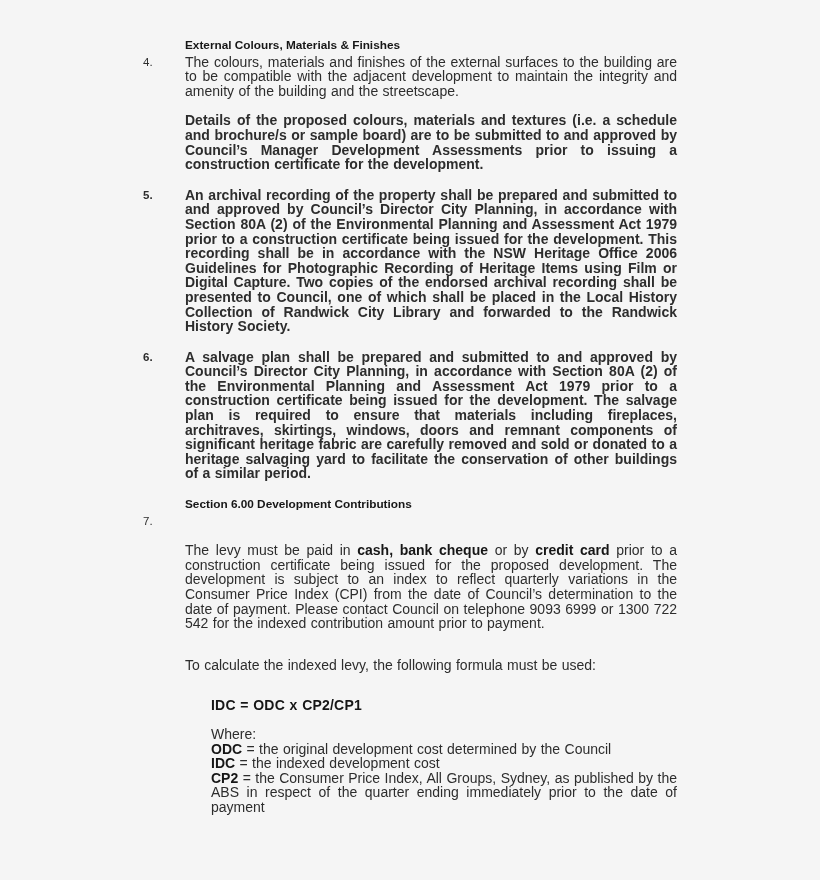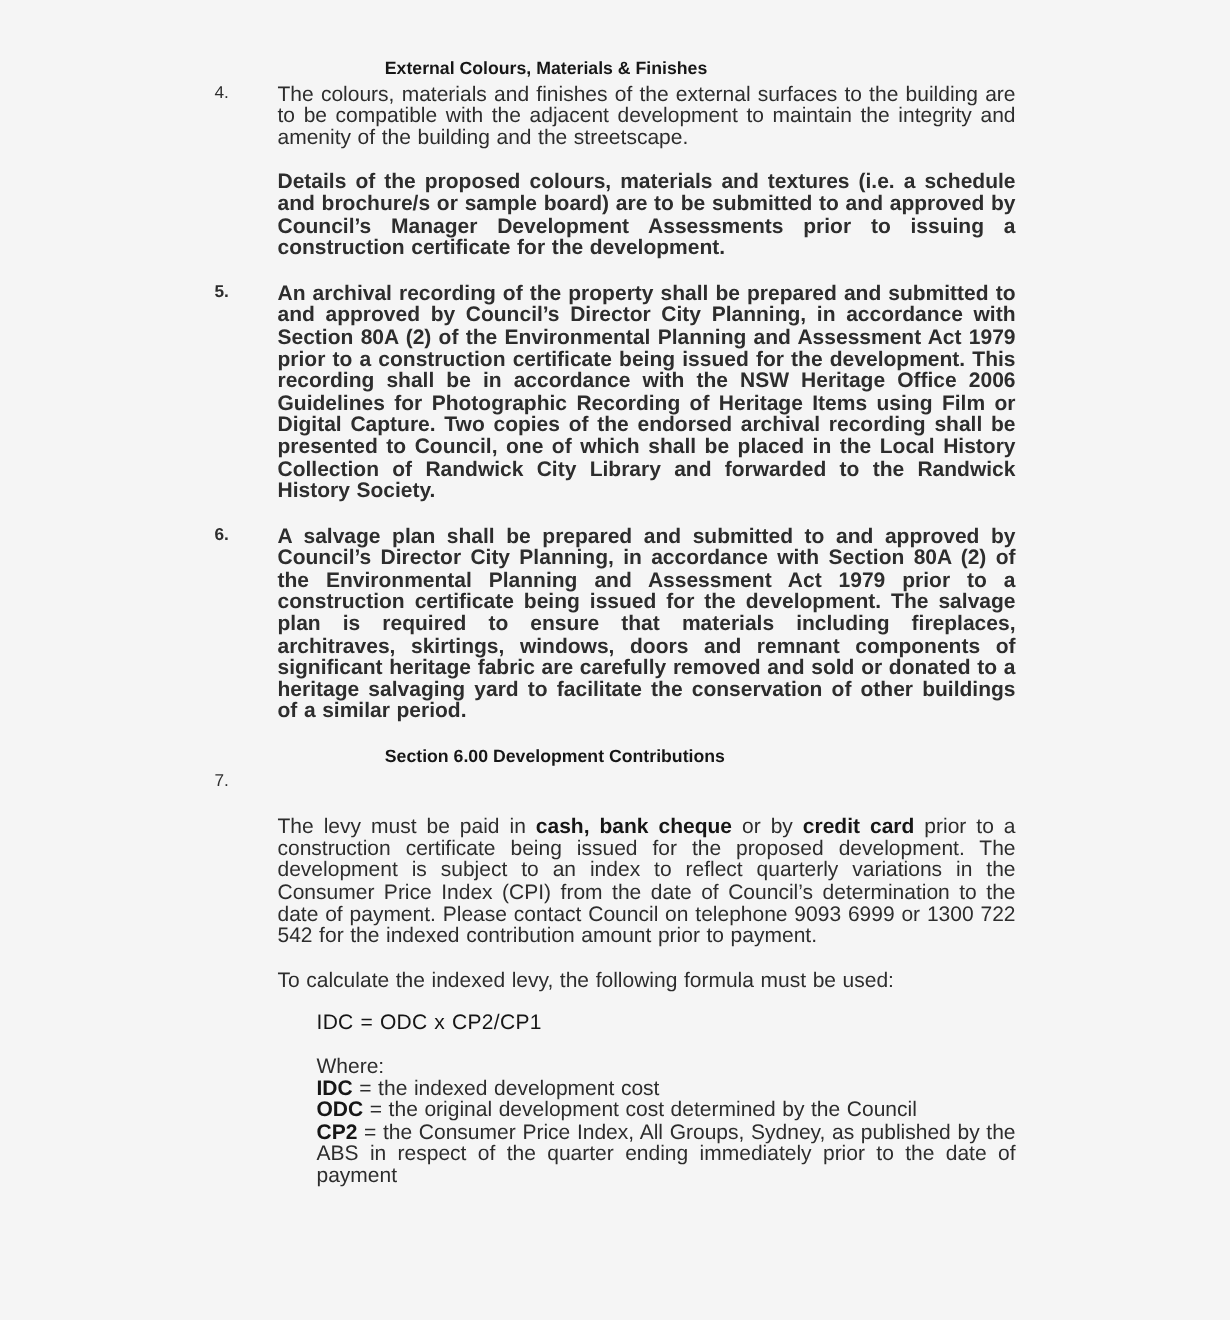--- a/index.html
+++ b/index.html
@@ -20,57 +20,57 @@
     height: 880px;
     padding: 38px 0 0 143px;
   }
   .row {
     display: flex;
     align-items: flex-start;
     margin-bottom: 15px;
   }
   .row.tight {
     margin-bottom: 2px;
-    justify-content: center;
   }
   .num {
     flex: none;
     width: 42px;
     font-size: 11.5px;
     line-height: 14.6px;
   }
   .txt {
     width: 492px;
     margin: 0;
     font-size: 14px;
     line-height: 14.6px;
     text-align: justify;
     word-spacing: 0.5px;
   }
   .txt.nojust {
     text-align: left;
+    margin-top: 12px;
   }
   .heading {
     margin: 0;
     width: 492px;
     font-size: 11.8px;
     line-height: 14.6px;
     font-weight: bold;
     color: #161616;
   }
   .b {
     font-weight: bold;
     color: #161616;
   }
   .indent {
     margin-left: 26px;
     width: 466px;
   }
   .formula {
-    font-weight: normal;
+    font-weight: bold;
     color: #161616;
     letter-spacing: 0.2px;
   }
   .defs p {
     margin: 0;
   }
   .gap-lg { margin-bottom: 16px; font-weight: bold; }
   .gap-md { margin-bottom: 14px; }
 </style>
 </head>
@@ -123,19 +123,19 @@
 
   <div class="row gap-md">
     <div class="num"></div>
     <p class="txt nojust indent formula">IDC = ODC x CP2/CP1</p>
   </div>
 
   <div class="row">
     <div class="num"></div>
     <div class="txt indent defs">
       <p class="nojust">Where:</p>
+      <p><span class="b">ODC</span><span> = the original development cost determined by the Council</span></p>
       <p><span class="b">IDC</span><span> = the indexed development cost</span></p>
-      <p><span class="b">ODC</span><span> = the original development cost determined by the Council</span></p>
       <p><span class="b">CP2</span><span> = the Consumer Price Index, All Groups, Sydney, as published by the ABS in  respect of the quarter ending immediately prior to the date of payment</span></p>
     </div>
   </div>
 
 </div>
 
 </body></html>

